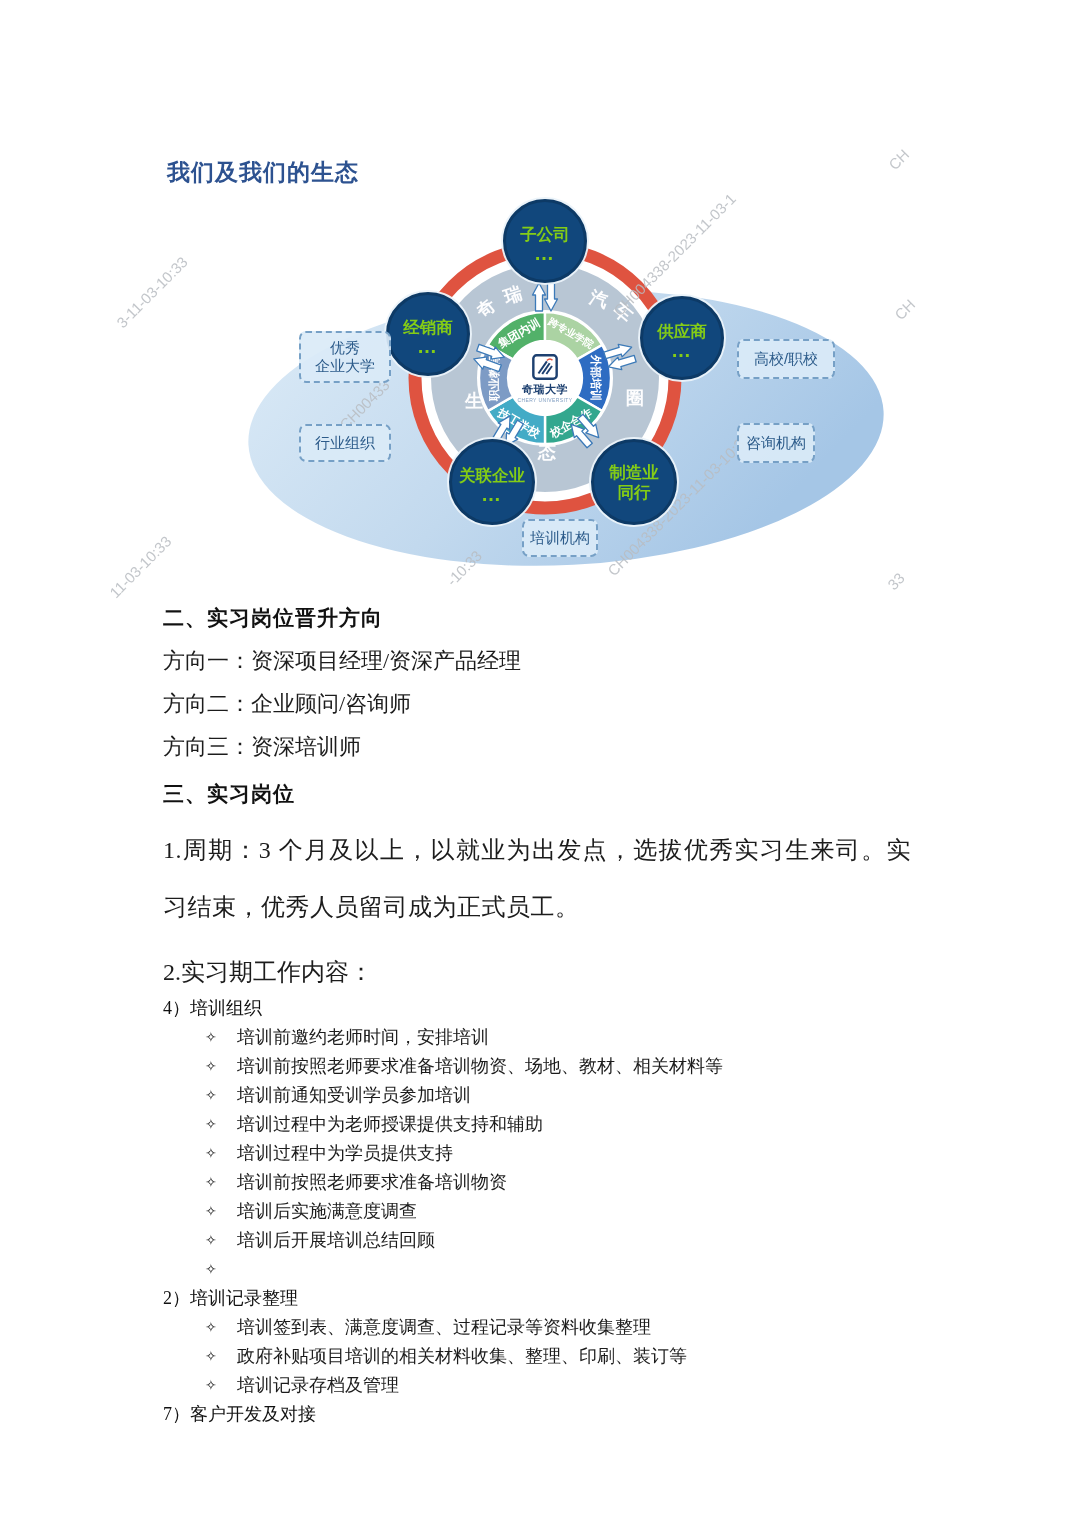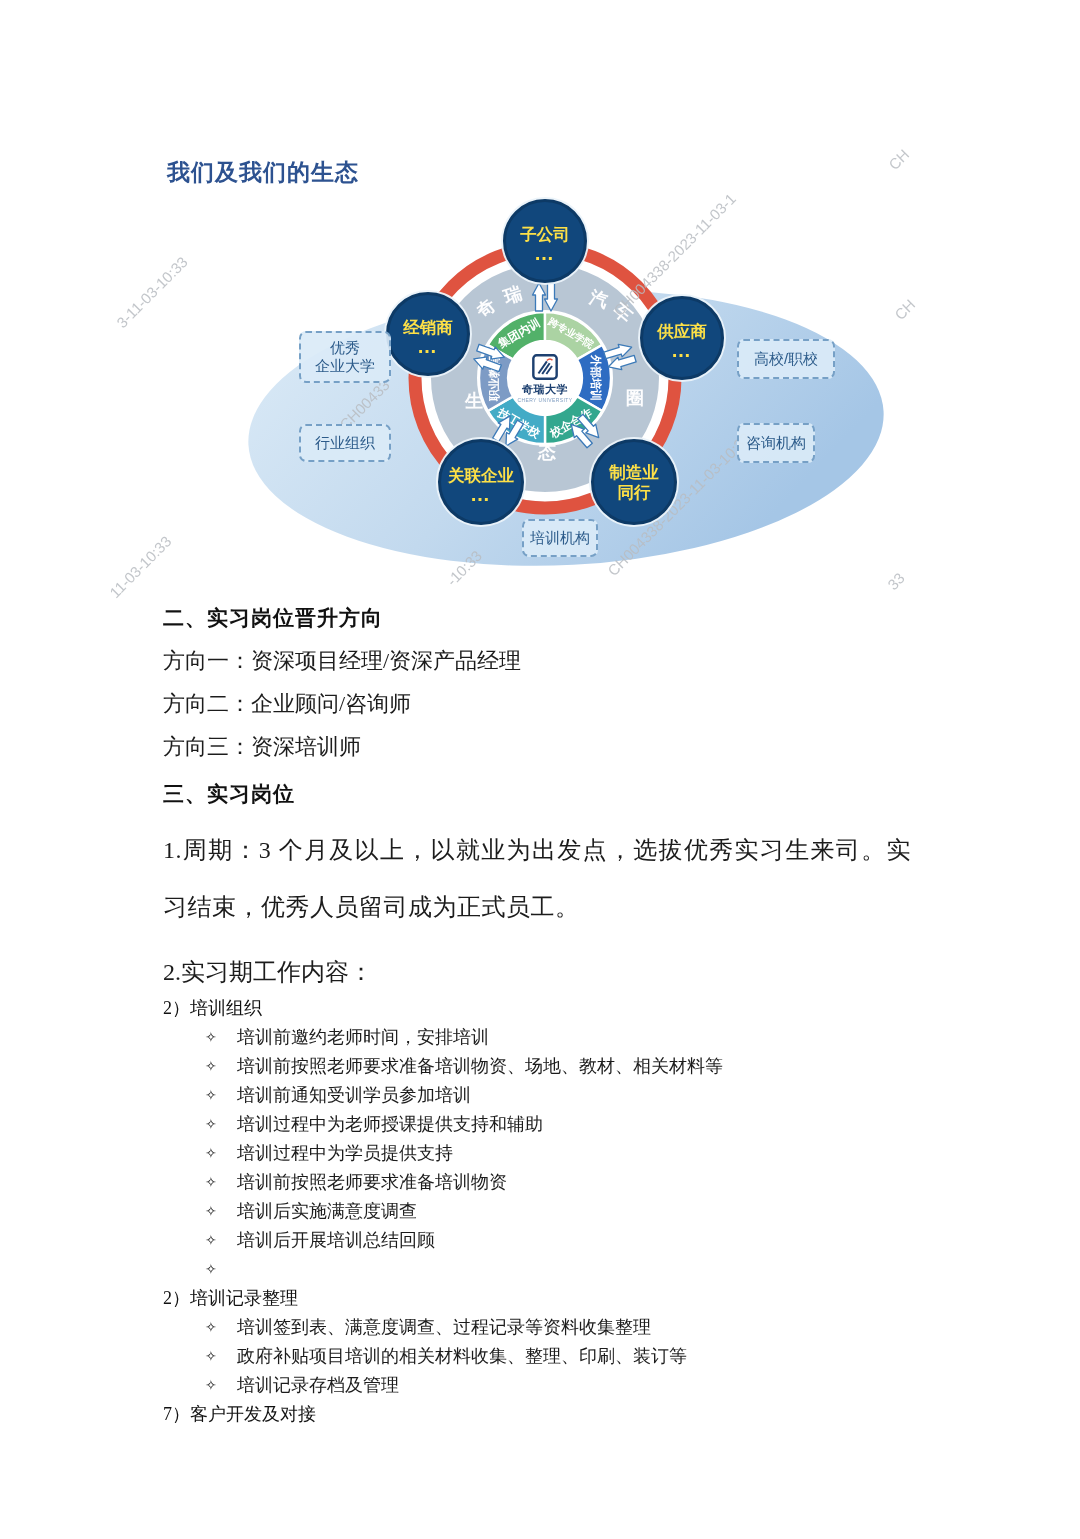--- a/index.html
+++ b/index.html
@@ -9,21 +9,21 @@
   .wm{position:absolute;z-index:3;font:15px "Liberation Sans",sans-serif;color:#b9bdc2;opacity:.85;
       transform:rotate(-45deg);transform-origin:0 100%;white-space:nowrap;pointer-events:none;}
   
   .diagram-title{position:absolute;left:167px;top:157px;z-index:4;margin:0;
       font:bold 23px "Liberation Sans",sans-serif;color:#2d5290;letter-spacing:1px;}
   .diagram-svg{position:absolute;left:0;top:0;z-index:1;}
   .ringchar{font:bold 18px "Liberation Sans",sans-serif;fill:#fdfdfe;text-anchor:middle;dominant-baseline:central;}
   .seg-label{font:bold 11.5px "Liberation Sans",sans-serif;fill:#ffffff;text-anchor:middle;dominant-baseline:central;}
   .seg-label.small{font-size:10px;}
   .node{position:absolute;z-index:4;border-radius:50%;background:#11477c;border:3px solid #0d3a66;
-        box-shadow:0 0 0 2px rgba(235,243,250,.95);box-sizing:border-box;color:#fde047;display:flex;
+        box-shadow:0 0 0 2px rgba(235,243,250,.95);box-sizing:border-box;color:#84cc16;display:flex;
         flex-direction:column;align-items:center;justify-content:center;text-align:center;}
   .node .nlabel{font:bold 16.5px "Liberation Sans",sans-serif;line-height:20px;}
   .node .ndots{font:bold 20px "Liberation Sans",sans-serif;line-height:12px;margin-top:3px;letter-spacing:2px;}
   .partner{position:absolute;z-index:4;background:rgba(218,234,247,.92);border:2px dashed #76a0c6;
         border-radius:7px;color:#2c5b8a;font:15px "Liberation Sans",sans-serif;display:flex;
         flex-direction:column;align-items:center;justify-content:center;box-sizing:border-box;line-height:18px;}
   .center-badge{position:absolute;z-index:4;left:508px;top:341px;width:74px;height:74px;border-radius:50%;
         background:#ffffff;display:flex;flex-direction:column;align-items:center;justify-content:center;}
   .center-badge .cname{font:bold 11px "Liberation Sans",sans-serif;color:#1d4070;margin-top:1px;letter-spacing:.5px;}
   .center-badge .cen{font:5px "Liberation Sans",sans-serif;color:#7e9cc0;letter-spacing:.4px;}
@@ -129,21 +129,21 @@
     <span class="ndots">…</span>
   </div>
   <div class="node" style="left:386px;top:292px;width:84px;height:84px;">
     <span class="nlabel">经销商</span>
     <span class="ndots">…</span>
   </div>
   <div class="node" style="left:640px;top:296px;width:84px;height:84px;">
     <span class="nlabel">供应商</span>
     <span class="ndots">…</span>
   </div>
-  <div class="node" style="left:438px;top:439px;width:86px;height:86px;align-items:center;">
+  <div class="node" style="left:449px;top:439px;width:86px;height:86px;align-items:center;">
     <span class="nlabel">关联企业</span>
     <span class="ndots">…</span>
   </div>
   <div class="node" style="left:591px;top:439px;width:86px;height:86px;">
     <span class="nlabel">制造业</span>
     <span class="nlabel">同行</span>
   </div>
 
   <div class="partner" style="left:299px;top:331px;width:92px;height:52px;">
     <span>优秀</span>
@@ -166,21 +166,21 @@
     <h2>二、实习岗位晋升方向</h2>
     <p class="direction">方向一：资深项目经理/资深产品经理</p>
     <p class="direction">方向二：企业顾问/咨询师</p>
     <p class="direction">方向三：资深培训师</p>
 
     <h2 class="sec3">三、实习岗位</h2>
     <p class="para1">1.周期：3 个月及以上，以就业为出发点，选拔优秀实习生来司。实习结束，优秀人员留司成为正式员工。</p>
     <p class="para2">2.实习期工作内容：</p>
 
     <div>
-        <div class="group-label">2）培训组织</div>
+        <div class="group-label">4）培训组织</div>
         <div class="bullet-row">
           <span class="bullet-marker">✧</span>
           <span class="bullet-text">培训前邀约老师时间，安排培训</span>
         </div>
         <div class="bullet-row">
           <span class="bullet-marker">✧</span>
           <span class="bullet-text">培训前按照老师要求准备培训物资、场地、教材、相关材料等</span>
         </div>
         <div class="bullet-row">
           <span class="bullet-marker">✧</span>

